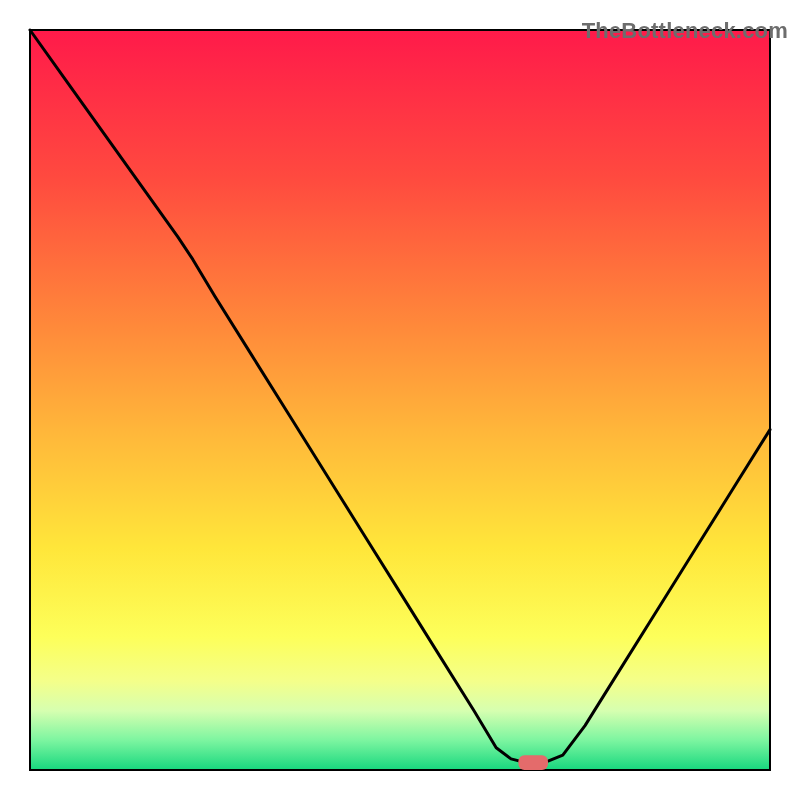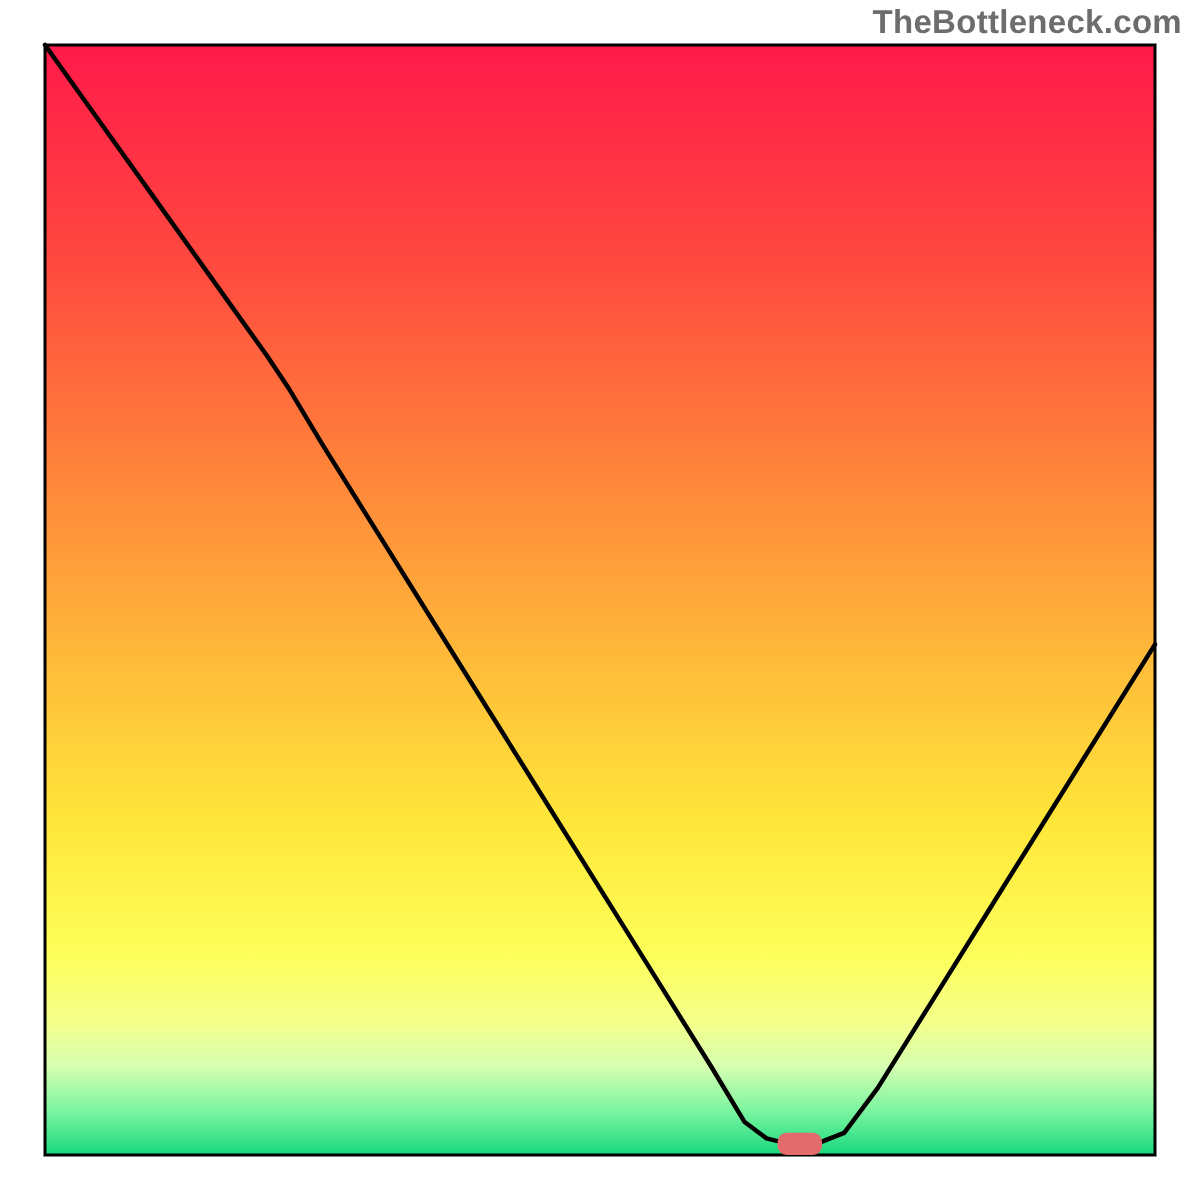--- a/index.html
+++ b/index.html
@@ -10,21 +10,21 @@
     background: #ffffff;
     font-family: Arial, Helvetica, sans-serif;
   }
   .wrap {
     position: relative;
     width: 800px;
     height: 800px;
   }
   .watermark {
     position: absolute;
-    top: 2px;
+    top: 18px;
     right: 12px;
     font-size: 22px;
     font-weight: 600;
     color: #6d6d6d;
     letter-spacing: 0.2px;
     z-index: 5;
   }
   svg {
     display: block;
   }

